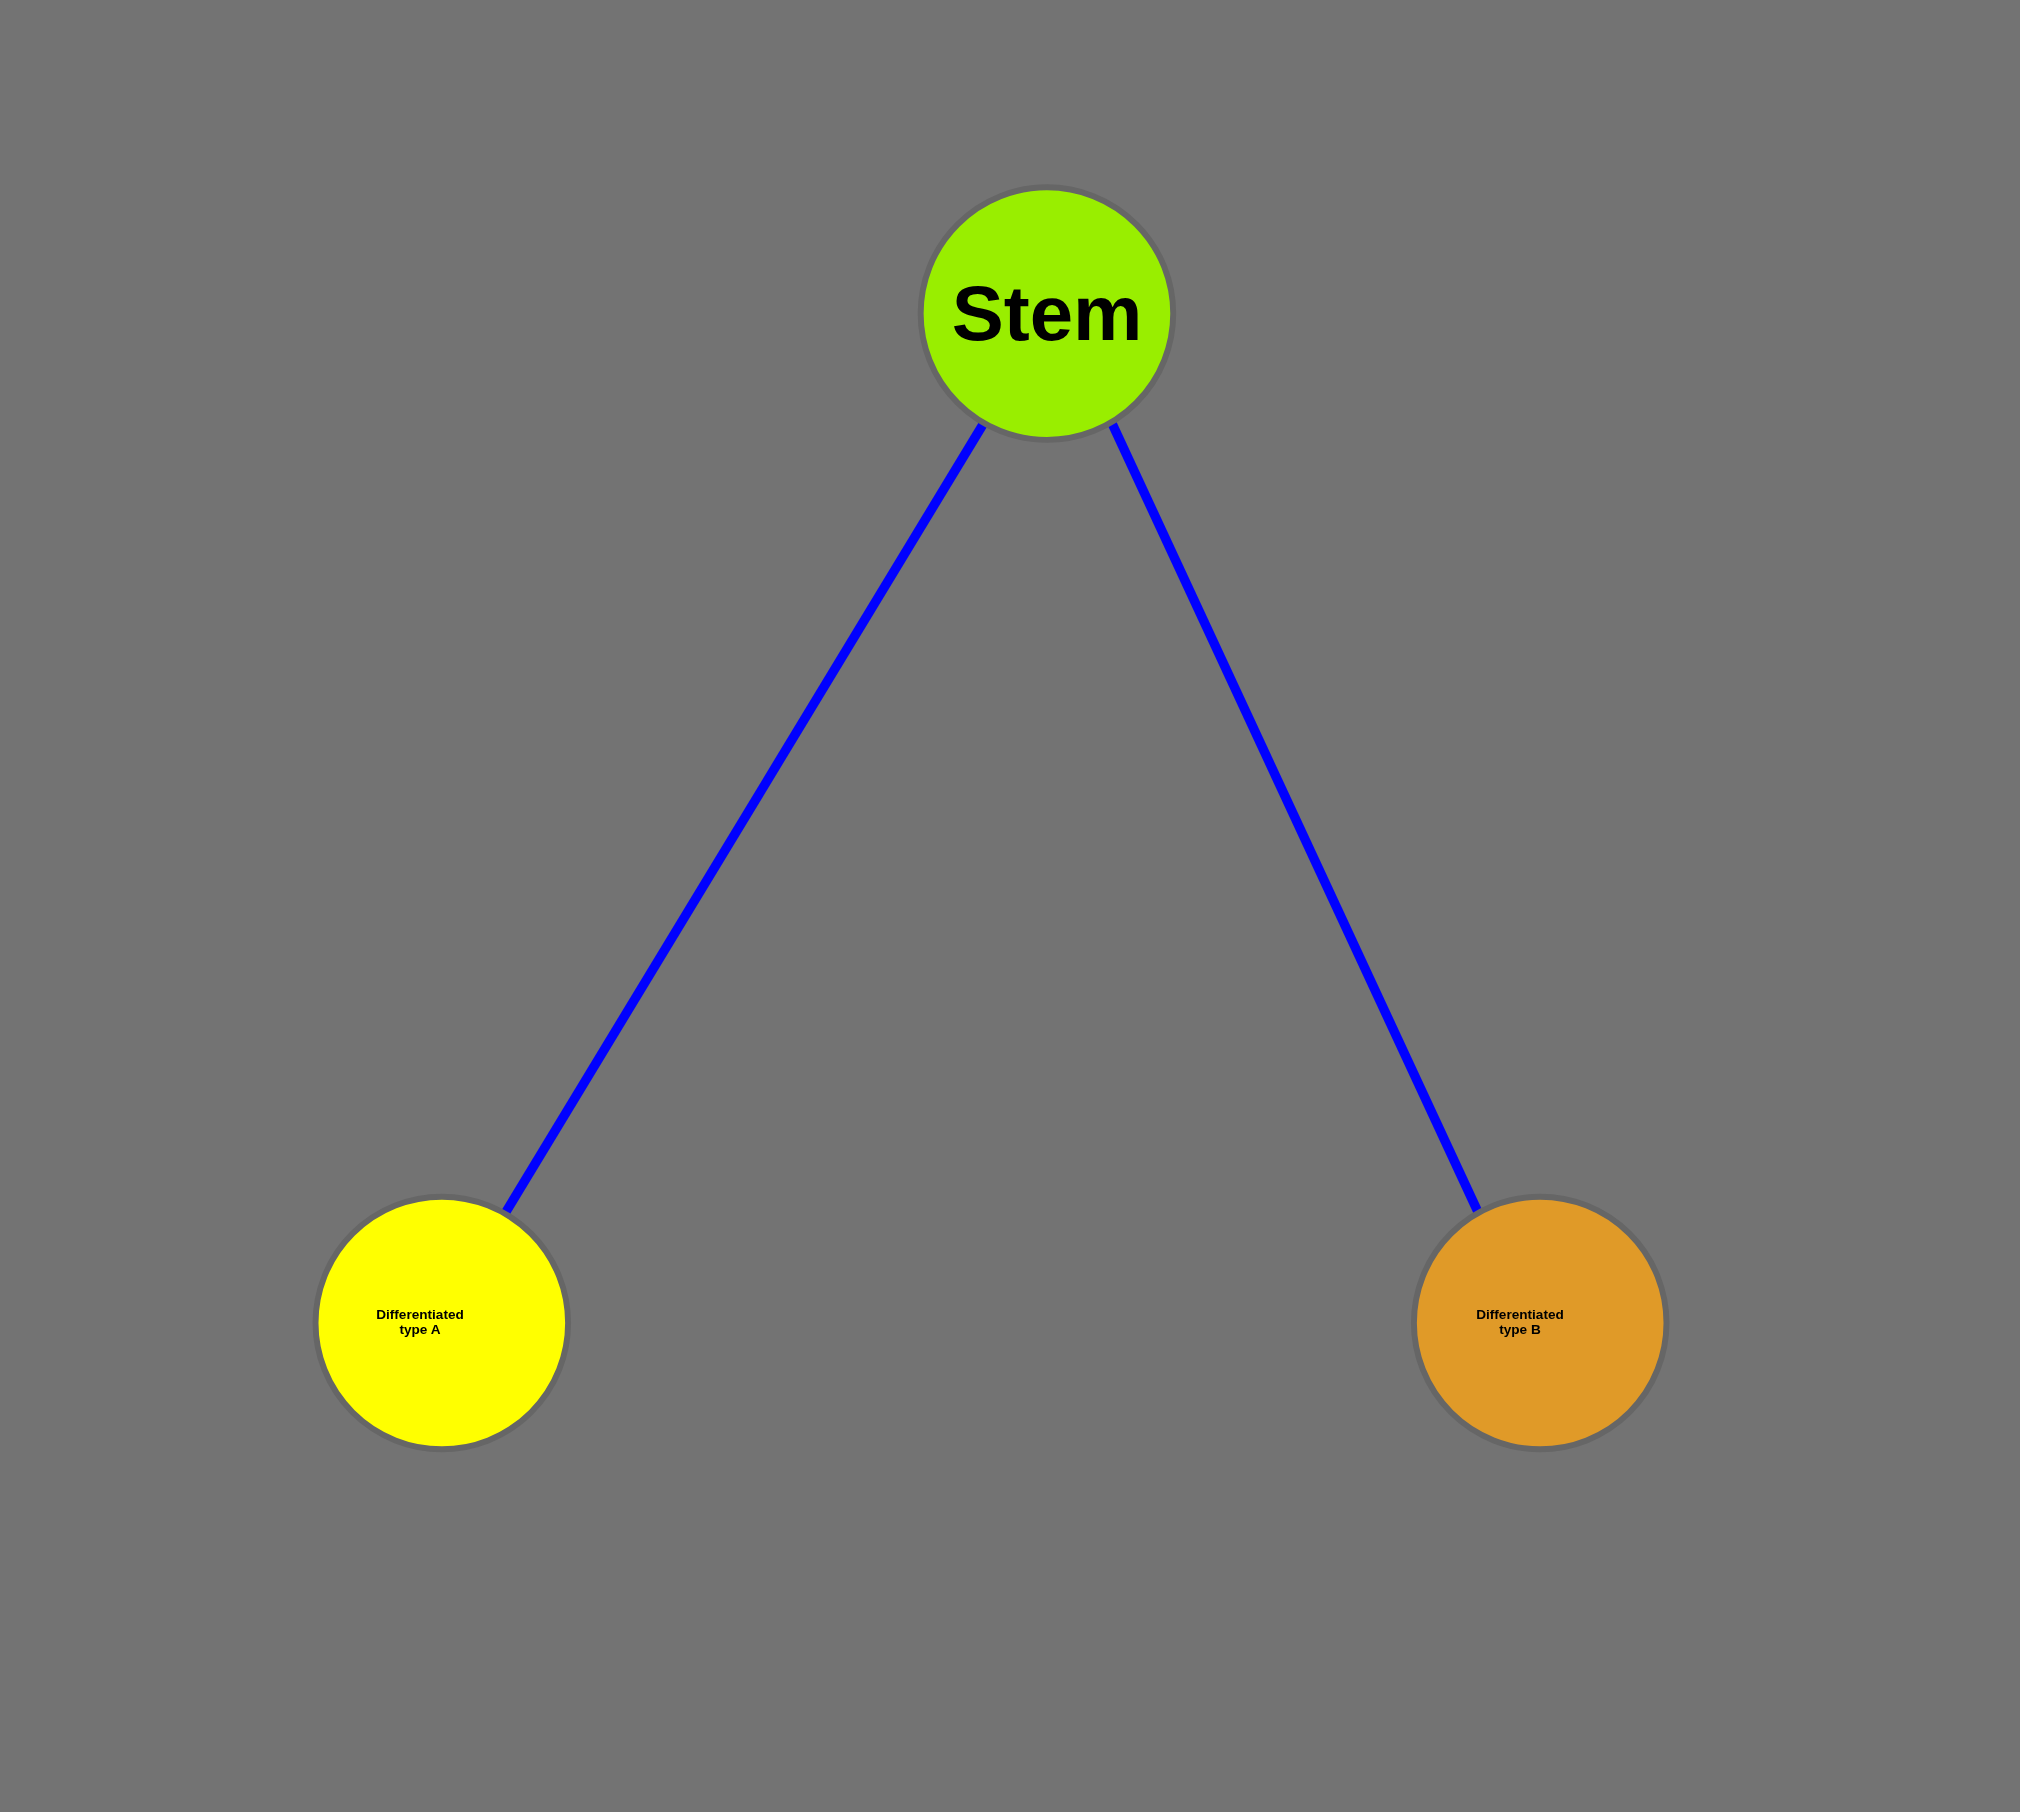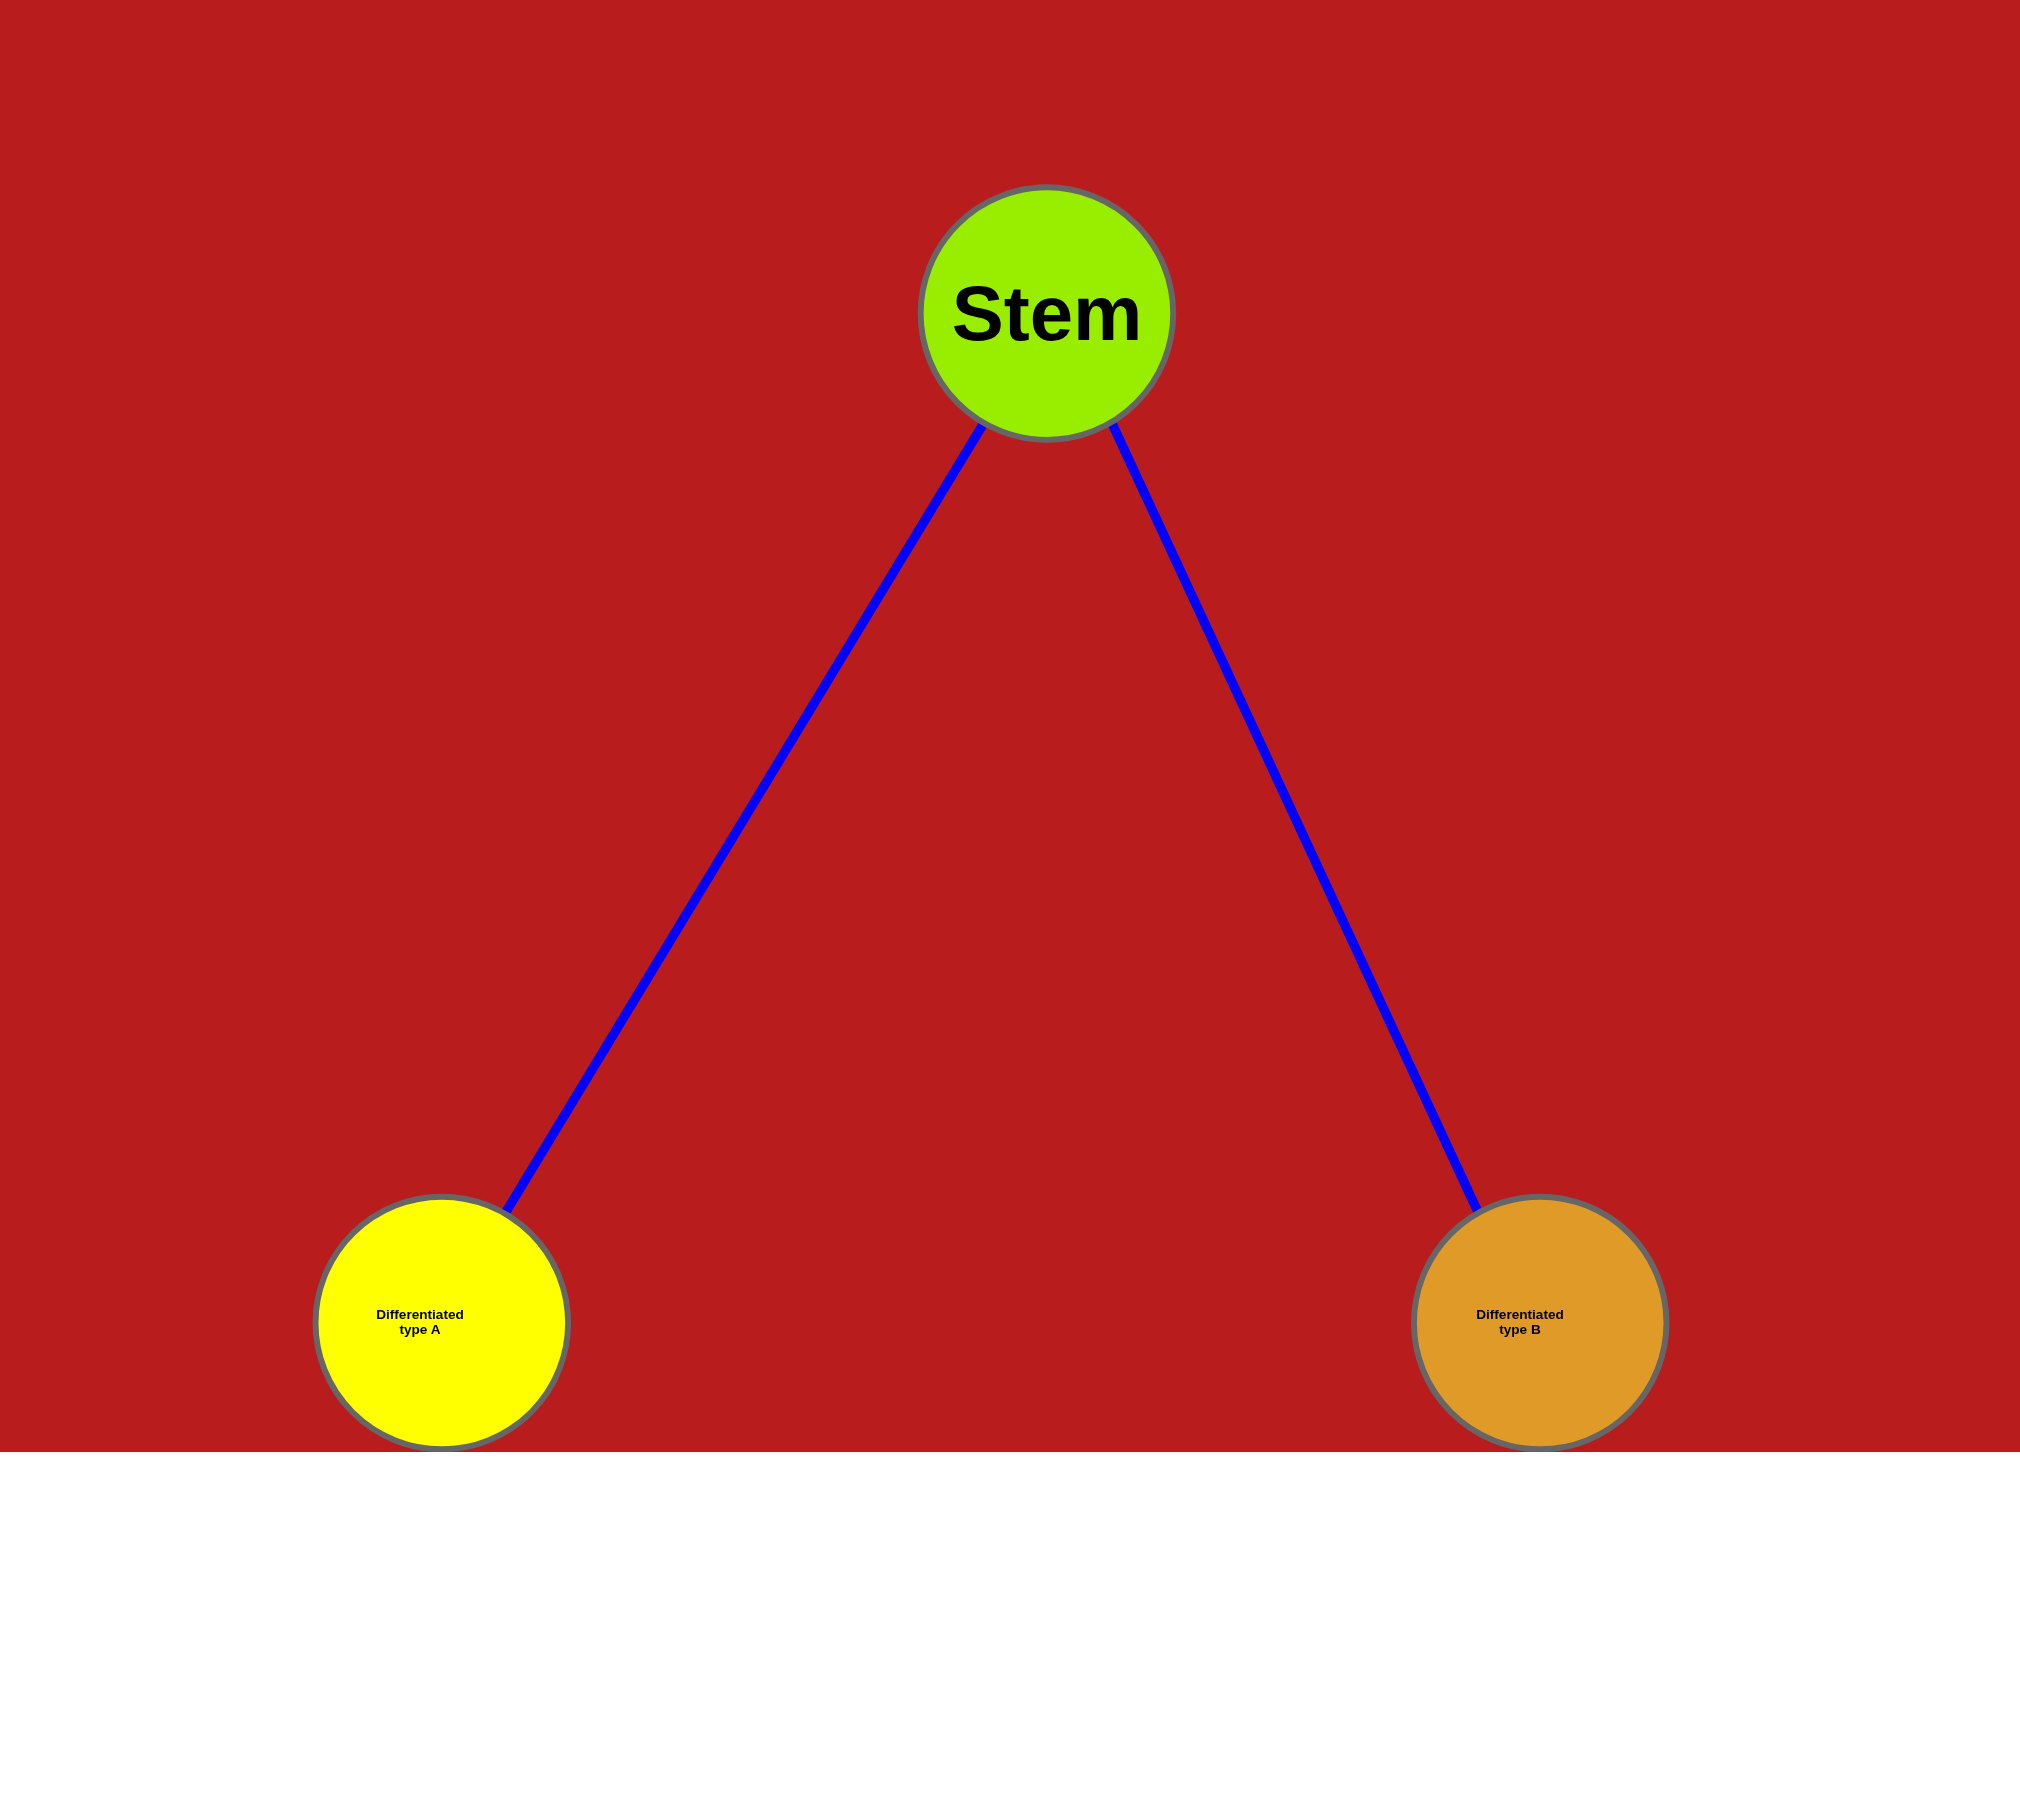--- a/index.html
+++ b/index.html
@@ -31,21 +31,21 @@
     white-space: pre;
     line-height: 1.12;
     pointer-events: none;
     transform: translate(-50%, -50%);
   }
   .label-stem     { font-size: 78px; }
 </style>
 </head>
 <body>
 
-<div id="canvas" style="width: 2021px; height: 1452px; background: #b91c1c;">
+<div id="canvas" style="width: 2021px; height: 1812px; background: #737373;">
 
   <svg id="graph-svg" viewBox="0 0 2384 2138" xmlns="http://www.w3.org/2000/svg">
     <g id="edges-layer">
         <line x1="1160" y1="500" x2="596" y2="1431" stroke="#0000ff" stroke-width="11" stroke-linecap="butt"></line>
         <line x1="1312" y1="500" x2="1744" y2="1431" stroke="#0000ff" stroke-width="11" stroke-linecap="butt"></line>
       </g>
     <g id="nodes-layer">
         <circle cx="1235" cy="370" r="149" fill="#99ee00" stroke="#666666" stroke-width="7"></circle>
         <circle cx="521" cy="1561" r="149" fill="#ffff00" stroke="#666666" stroke-width="7"></circle>
         <circle cx="1817" cy="1561" r="149" fill="#e09a28" stroke="#666666" stroke-width="7"></circle>

